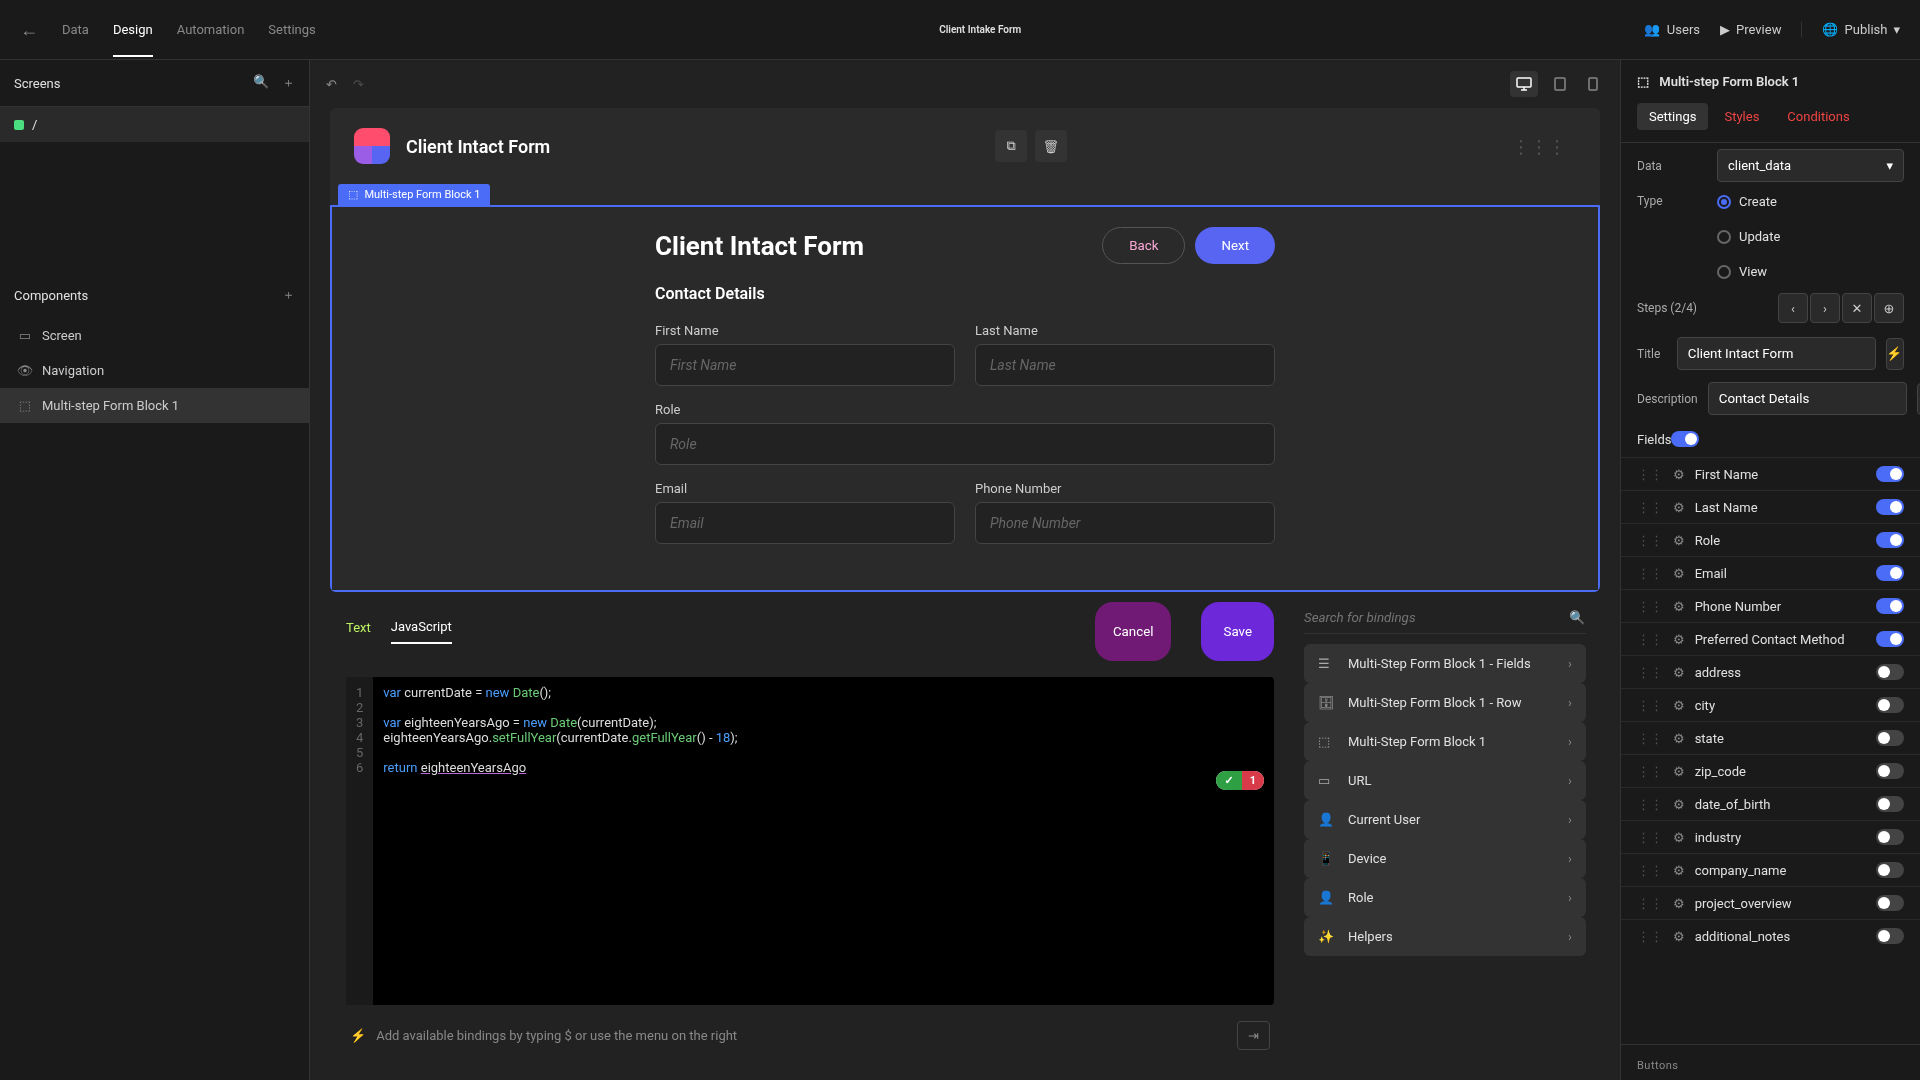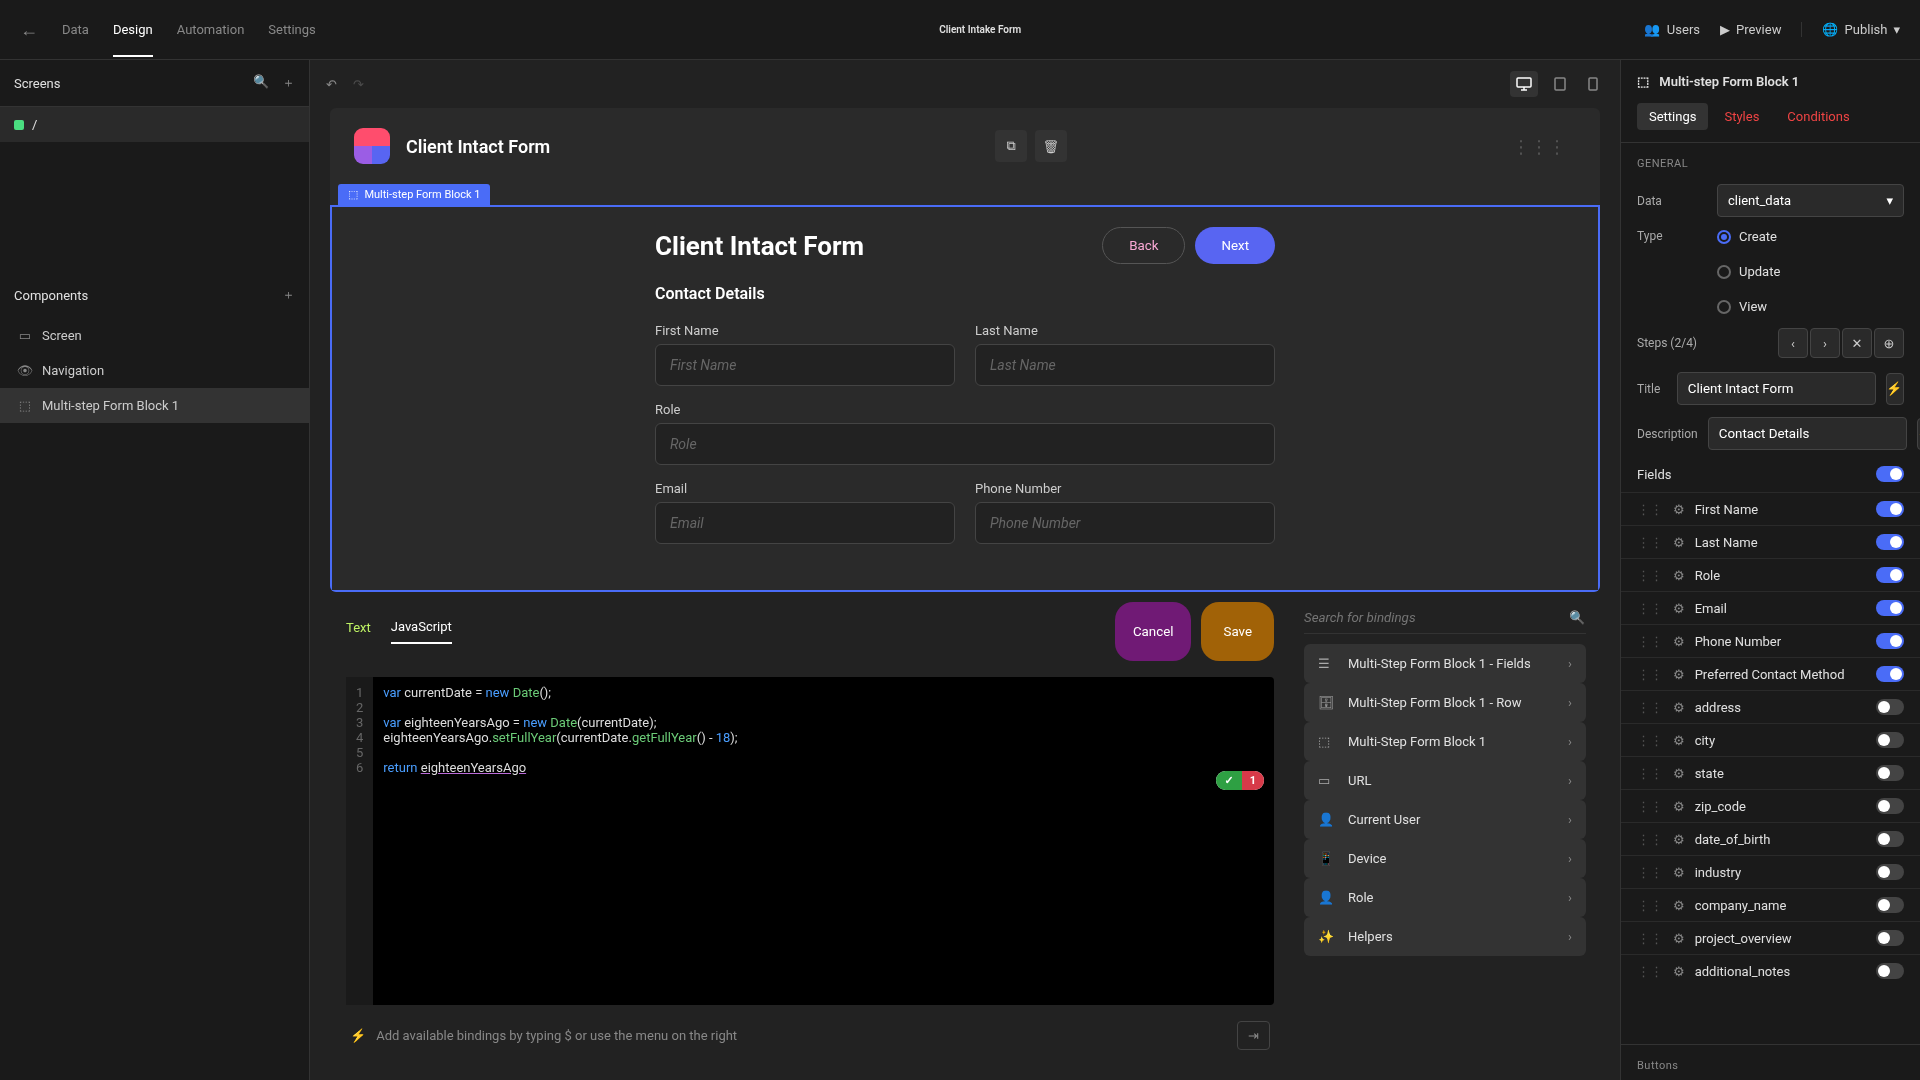--- a/index.html
+++ b/index.html
@@ -54,21 +54,21 @@
 .form-label { font-size:13px; color:#ccc; margin-bottom:6px; display:block; }
 .form-input { width:100%; padding:12px 14px; background:#222; border:1px solid #444; border-radius:6px; color:#fff; font-size:14px; }
 .form-input::placeholder { color:#666; font-style:italic; }
 .editor-area { display:flex; flex:1; min-height:0; }
 .editor-left { flex:1; display:flex; flex-direction:column; }
 .editor-tabs-row { display:flex; align-items:center; padding:10px 16px; gap:20px; }
 .editor-tab { color:#bef264; cursor:pointer; padding-bottom:8px; }
 .editor-tab.active { color:#fff; border-bottom:2px solid #fff; }
 .editor-actions { margin-left:auto; display:flex; gap:10px; }
 .btn-cancel { padding:8px 18px; background:#701a75; border:none; border-radius:18px; color:#fff; cursor:pointer; }
-.btn-save { padding:22px 22px; background:#a16207; border:none; border-radius:18px; color:#fff; cursor:pointer; }
+.btn-save { padding:22px 22px; background:#6d28d9; border:none; border-radius:18px; color:#fff; cursor:pointer;margin-left:20px; }
 .code-editor { flex:1; background:#000; margin:6px 16px; border-radius:4px; position:relative; display:flex; font-family:'SF Mono',Monaco,Consolas,monospace; font-size:13px; }
 .gutter { background:#1a1a1a; color:#666; padding:8px 10px; text-align:right; user-select:none; }
 .code-lines { padding:8px 10px; flex:1; white-space:pre; color:#ddd; overflow:hidden; }
 .kw { color:#4a9eff; }
 .fn { color:#6bcb77; }
 .num { color:#4a9eff; }
 .und { text-decoration:underline; text-decoration-color:#bb6bd9; }
 .code-badge { position:absolute; top:94px; right:10px; display:flex; background:#fff; border-radius:12px; overflow:hidden; }
 .code-badge span { padding:3px 8px; font-size:11px; font-weight:700; }
 .badge-g { background:#2ea043; color:#fff; }
@@ -94,21 +94,21 @@
 .radio-opt { display:flex; align-items:center; gap:8px; cursor:pointer; }
 .radio-dot { width:14px; height:14px; border:2px solid #666; border-radius:50%; position:relative; }
 .radio-dot.on { border-color:#4a6cf7; }
 .radio-dot.on::after { content:''; position:absolute; inset:2px; background:#4a6cf7; border-radius:50%; }
 .details-hdr { display:flex; align-items:center; justify-content:space-between; padding:12px 16px; border-top:1px solid #333; }
 .details-hdr .minus { color:#888; cursor:pointer; }
 .steps-row { display:flex; align-items:center; padding:8px 16px; gap:2px; }
 .step-btn { width:30px; height:30px; background:#2a2a2a; border:1px solid #444; border-radius:4px; display:flex; align-items:center; justify-content:center; cursor:pointer; color:#ccc; }
 .rp-input { flex:1; background:#2a2a2a; border:1px solid #444; border-radius:4px; padding:8px 10px; color:#fff; }
 .bolt-btn { width:32px; height:32px; background:#2a2a2a; border:1px solid #444; border-radius:4px; display:flex; align-items:center; justify-content:center; cursor:pointer; }
-.fields-hdr { display:flex; align-items:center; justify-content:space-between; padding:10px 16px; }
+.fields-hdr { display:flex; align-items:center; padding:10px 16px; }
 .toggle { width:28px; height:16px; background:#444; border-radius:10px; position:relative; cursor:pointer; }
 .toggle.on { background:#4a6cf7; }
 .toggle::after { content:''; position:absolute; width:12px; height:12px; background:#fff; border-radius:50%; top:2px; left:2px; transition:left .1s; }
 .toggle.on::after { left:14px; }
 .field-list { flex:1; overflow-y:auto; }
 .field-item { display:flex; align-items:center; gap:10px; padding:8px 16px; border-top:1px solid #2a2a2a; }
 .drag-h { color:#555; cursor:grab; }
 .gear { color:#888; }
 .field-name { flex:1; font-size:13px; }
 svg { display:block; }
@@ -350,21 +350,20 @@
   <div class="right-panel">
     <div class="rp-header">
       <span>⬚</span>
       <span>Multi-step Form Block 1</span>
     </div>
     <div class="rp-tabs">
       <span class="rp-tab active">Settings</span>
       <span class="rp-tab">Styles</span>
       <span class="rp-tab">Conditions</span>
     </div>
-    <div class="rp-section-title">GENERAL</div>
     <div class="rp-row">
       <span class="rp-label">Data</span>
       <div class="rp-select">
         <span>client_data</span>
         <span>▾</span>
       </div>
     </div>
     <div class="rp-row" style="align-items:flex-start">
       <span class="rp-label">Type</span>
       <div class="radio-group" id="type-radios">

